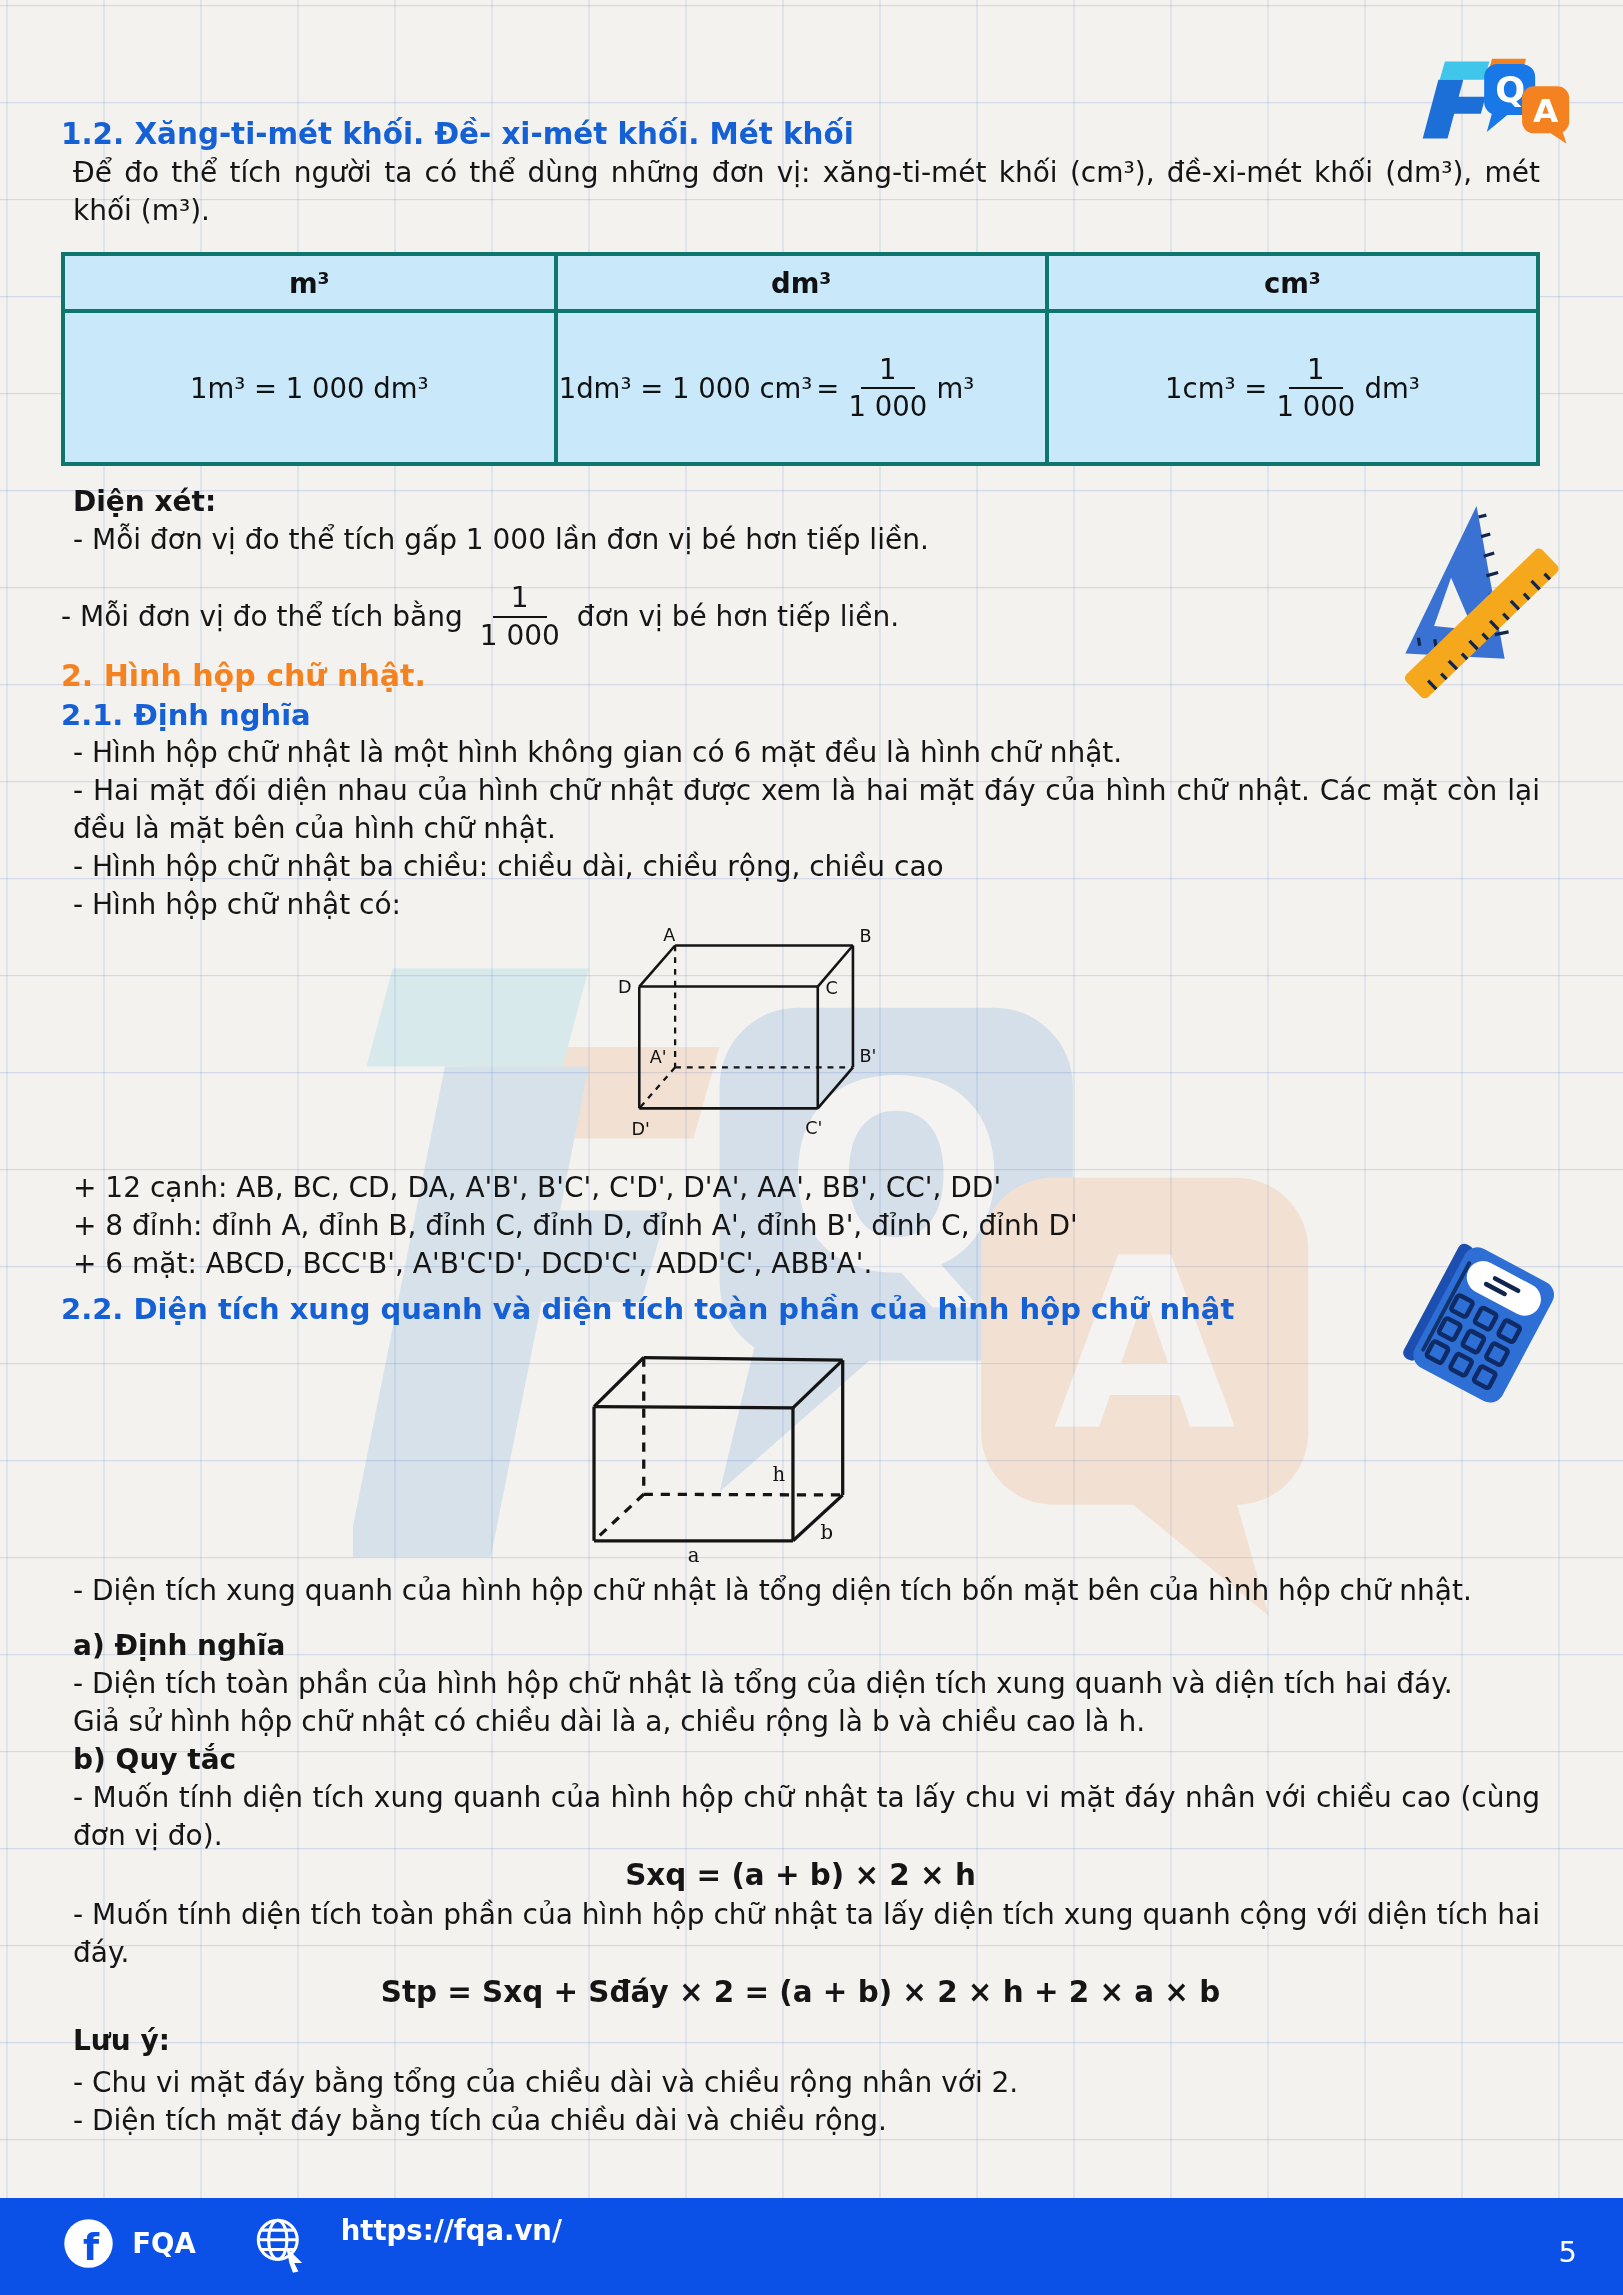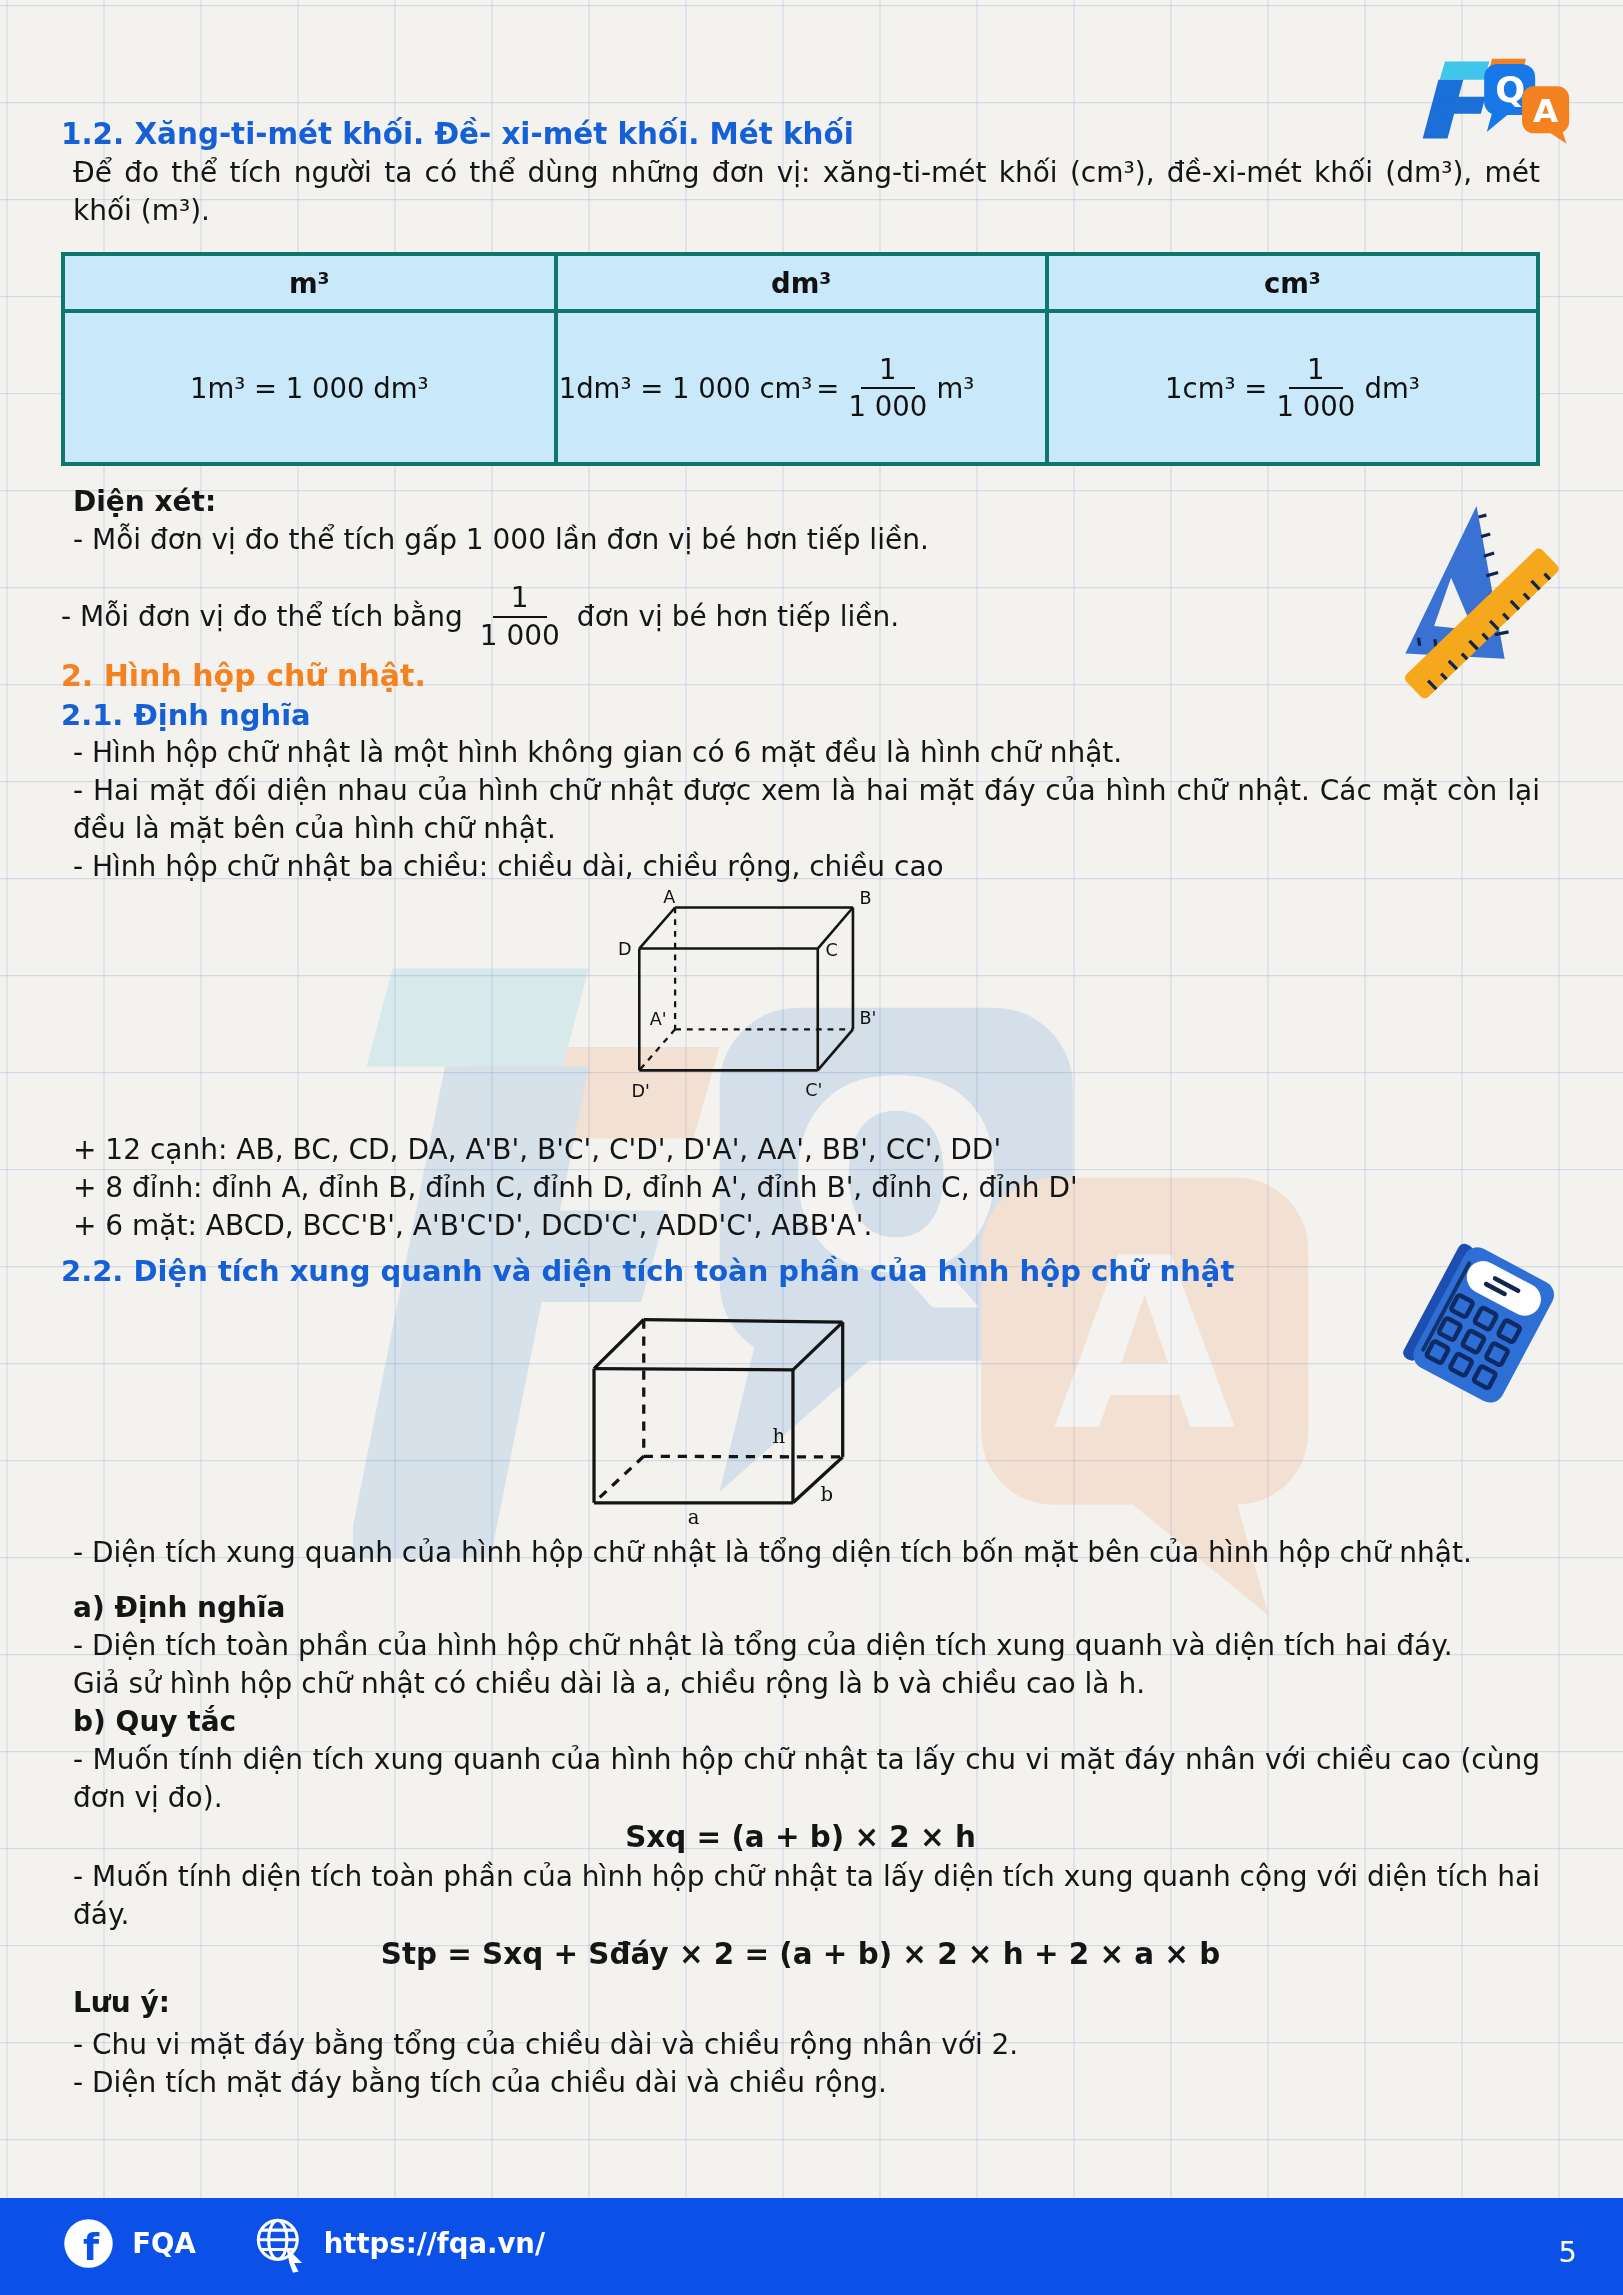--- a/index.html
+++ b/index.html
@@ -190,20 +190,21 @@
       </span>
       <span>đơn vị bé hơn tiếp liền.</span>
     </div>
 
     <h2 class="orange">2. Hình hộp chữ nhật.</h2>
     <h3 class="blue" style="margin-top:1.3px">2.1. Định nghĩa</h3>
 
     <p class="body">- Hình hộp chữ nhật là một hình không gian có 6 mặt đều là hình chữ nhật.</p>
     <p class="body just">- Hai mặt đối diện nhau của hình chữ nhật được xem là hai mặt đáy của hình chữ nhật. Các mặt còn lại đều là mặt bên của hình chữ nhật.</p>
     <p class="body">- Hình hộp chữ nhật ba chiều: chiều dài, chiều rộng, chiều cao</p>
+    <p class="body">- Hình hộp chữ nhật có:</p>
 
     <div class="diagram1">
       <svg viewBox="0 0 600 350" width="393" height="228">
         <g stroke="#141414" stroke-width="4" fill="none">
           <line x1="129" y1="33" x2="402" y2="33"></line>
           <line x1="74" y1="96" x2="348" y2="96"></line>
           <line x1="129" y1="33" x2="74" y2="96"></line>
           <line x1="402" y1="33" x2="348" y2="96"></line>
           <line x1="74" y1="96" x2="74" y2="283"></line>
           <line x1="348" y1="96" x2="348" y2="283"></line>
@@ -276,21 +277,21 @@
 
   <footer>
     <div class="f-left">
       <span style="display:flex;align-items:center;gap:18.3px;">
         <svg width="51" height="51" viewBox="0 0 80 80">
           <circle cx="40" cy="40" r="38" fill="#ffffff"></circle>
           <text x="44" y="66" text-anchor="middle" font-size="58" font-weight="bold" fill="#0b51e8" font-family="DejaVu Sans, sans-serif">f</text>
         </svg>
         <span class="f-label">FQA</span>
       </span>
-      <span style="display:flex;align-items:center;gap:17px;margin-left:33px;">
+      <span style="display:flex;align-items:flex-start;gap:34px;margin-left:33px;">
         <svg width="56" height="59" viewBox="0 0 92 96">
           <g stroke="#ffffff" stroke-width="5" fill="none">
             <circle cx="44" cy="42" r="32"></circle>
             <ellipse cx="44" cy="42" rx="15" ry="32"></ellipse>
             <line x1="12" y1="42" x2="76" y2="42"></line>
             <line x1="17" y1="26" x2="71" y2="26"></line>
             <line x1="17" y1="58" x2="71" y2="58"></line>
           </g>
           <polygon points="58,54 84,80 71,80 78,94 69,96 63,80" fill="#ffffff"></polygon>
         </svg>

